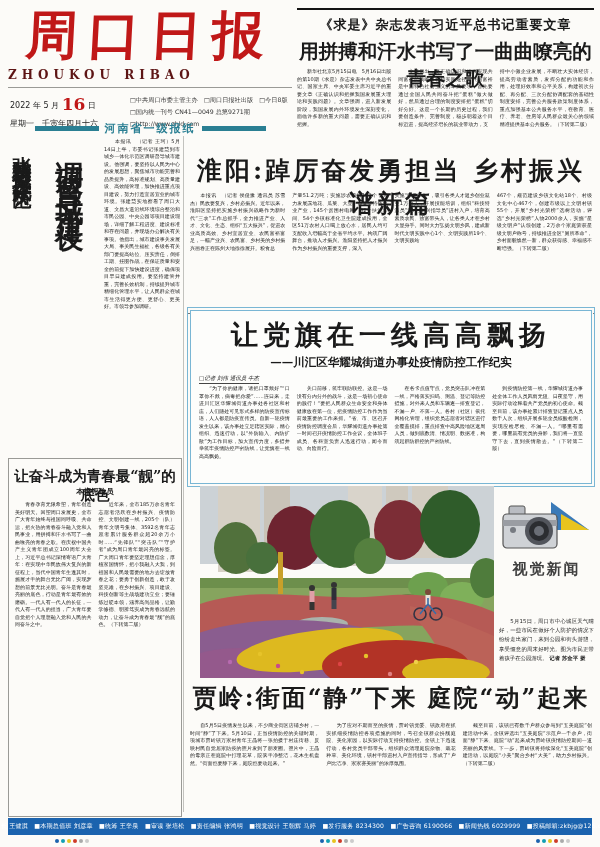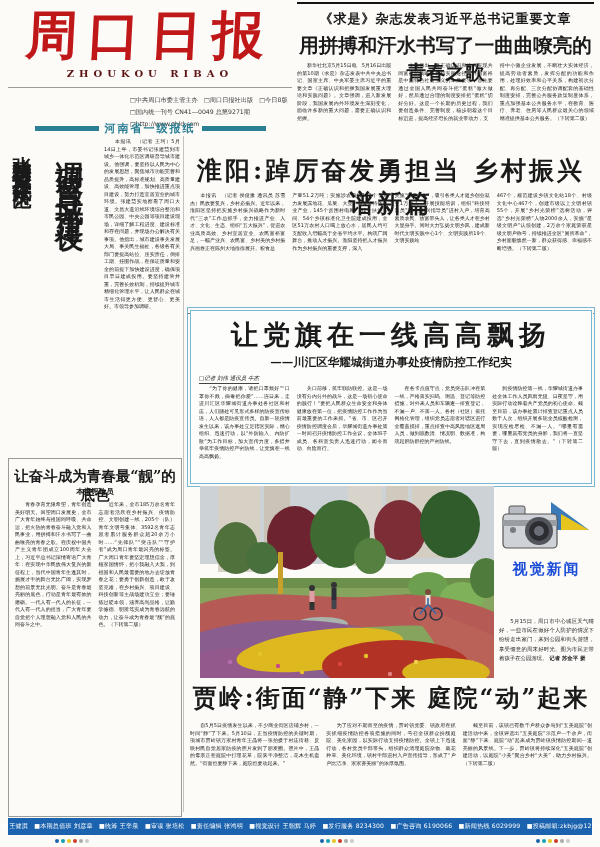--- a/index.html
+++ b/index.html
@@ -3,35 +3,35 @@
 <meta charset="utf-8">
 <style>
   html,body{margin:0;padding:0;background:#e9e7e2;}
   #page{position:relative;width:600px;height:847px;background:#fcfbf8;overflow:hidden;
         font-family:"DejaVu Sans",sans-serif;color:#1a1a1a;}
   
   #masthead{position:absolute;left:8px;top:4px;width:284px;height:130px;}
   .mast-title{position:absolute;left:0;top:2px;width:100%;text-align:center;
     font-family:"DejaVu Serif",serif;font-weight:bold;font-size:52px;line-height:1.1;
     color:#c01818;letter-spacing:10px;transform:skewX(-3deg);}
-  .mast-pinyin{position:absolute;left:0;top:64px;width:100%;text-align:center;
-    font-family:"DejaVu Serif",serif;font-weight:bold;font-size:10px;letter-spacing:5px;color:#5d1515;}
+  .mast-pinyin{position:absolute;left:0;top:64px;width:100%;
+    font-family:"DejaVu Serif",serif;font-weight:bold;font-size:12px;letter-spacing:5px;color:#5d1515;}
   .mast-rule{position:absolute;left:0;top:83px;width:100%;height:1px;background:#9a9a96;}
   .date-left{position:absolute;left:2px;top:88px;width:118px;font-size:8px;color:#222;line-height:1.5;}
   .date-day{font-family:"DejaVu Serif",serif;font-weight:bold;font-size:17px;color:#c01818;vertical-align:-2px;}
   .info-right{position:absolute;left:122px;top:90px;width:162px;font-size:6.2px;color:#333;line-height:1.9;}
   .grade-row{position:absolute;left:0;top:117px;width:100%;display:flex;align-items:center;justify-content:center;gap:6px;}
   .grade-bar{width:64px;height:5px;background:#2a7f93;}
   .grade-text{font-weight:bold;font-size:11px;color:#2a7f93;letter-spacing:2px;}
   
   .smalltext{font-size:5px;line-height:1.5;text-align:justify;color:#1c1c1c;overflow:hidden;}
   .colflex{display:flex;gap:7px;}
   .colflex>div{flex:1;}
   
-  #qiushi{position:absolute;left:297px;top:0;width:297px;height:126px;}
+  #qiushi{position:absolute;left:297px;top:6px;width:297px;height:126px;}
   .q-topline{position:absolute;left:0;top:2px;width:100%;height:2px;background:#141414;}
   .q-kicker{position:absolute;left:0;top:10px;width:100%;text-align:center;
     font-family:"DejaVu Serif",serif;font-weight:bold;font-size:13px;letter-spacing:1px;}
   .q-head{position:absolute;left:0;top:32px;width:100%;text-align:center;
     font-weight:bold;font-size:19.5px;letter-spacing:0px;}
   .q-cols{position:absolute;left:0;top:62px;width:100%;height:62px;}
   
   #diaoyan{position:absolute;left:8px;top:136px;width:172px;height:318px;}
   .vtext{writing-mode:vertical-rl;text-orientation:upright;font-weight:bold;}
   .v-small{position:absolute;left:2px;top:4px;height:306px;font-size:19px;letter-spacing:3px;}
@@ -56,21 +56,21 @@
   #commentary{position:absolute;left:8px;top:458px;width:172px;height:357px;border:1px solid #9a9a96;}
   .c-head{position:absolute;left:0;top:8px;width:100%;text-align:center;
     font-family:"DejaVu Serif",serif;font-weight:bold;font-size:14.5px;}
   .c-byline{position:absolute;left:0;top:28px;width:100%;text-align:center;font-weight:bold;font-size:7.5px;}
   .c-cols{position:absolute;left:6px;top:42px;width:160px;height:308px;}
   
   #photo{position:absolute;left:200px;top:486px;width:294px;height:192px;}
   
   #visual{position:absolute;left:499px;top:500px;width:95px;}
   .vn-label{margin-top:2px;text-align:center;font-family:"DejaVu Serif",serif;font-weight:bold;
-    font-size:15px;letter-spacing:2px;color:#1d4ed8;}
+    font-size:15px;letter-spacing:2px;color:#404040;}
   .vn-caption{margin-top:38px;font-size:5.4px;line-height:1.7;text-align:justify;color:#1c1c1c;}
   .vn-credit{font-weight:bold;}
   
   #jialing{position:absolute;left:188px;top:682px;width:406px;height:130px;}
   .j-head{position:absolute;left:0;top:0;width:100%;text-align:center;
     font-family:"DejaVu Serif",serif;font-weight:bold;font-size:24px;letter-spacing:2px;}
   .j-byline{position:absolute;left:0;top:28px;width:100%;text-align:center;font-size:6.5px;font-style:italic;}
   .j-cols{position:absolute;left:2px;top:40px;width:402px;height:88px;}
   .j-banner{position:absolute;right:0;bottom:2px;width:100px;height:33px;
     background:linear-gradient(90deg,#d03a22 0%,#c46a1e 35%,#3f9e3a 100%);
@@ -89,20 +89,26 @@
 </style>
 </head>
 <body>
 
 <div id="page">
 
   <div id="masthead">
     <div class="mast-title">周口日报</div>
     <div class="mast-pinyin">ZHOUKOU RIBAO</div>
     <div class="mast-rule"></div>
+    <div class="date-left">
+      <span>2022 年 5 月</span>
+      <span class="date-day">16</span>
+      <span>日</span>
+      <div>星期一　壬寅年四月十六</div>
+    </div>
     <div class="info-right">
       <div>□中共周口市委主管主办　□周口日报社出版　□今日8版</div>
       <div>□国内统一刊号 CN41—0049 总第9271期　□http://www.zhld.com</div>
     </div>
     <div class="grade-row">
       <div class="grade-bar"></div>
       <div class="grade-text">河南省一级报纸</div>
       <div class="grade-bar"></div>
     </div>
   </div>

